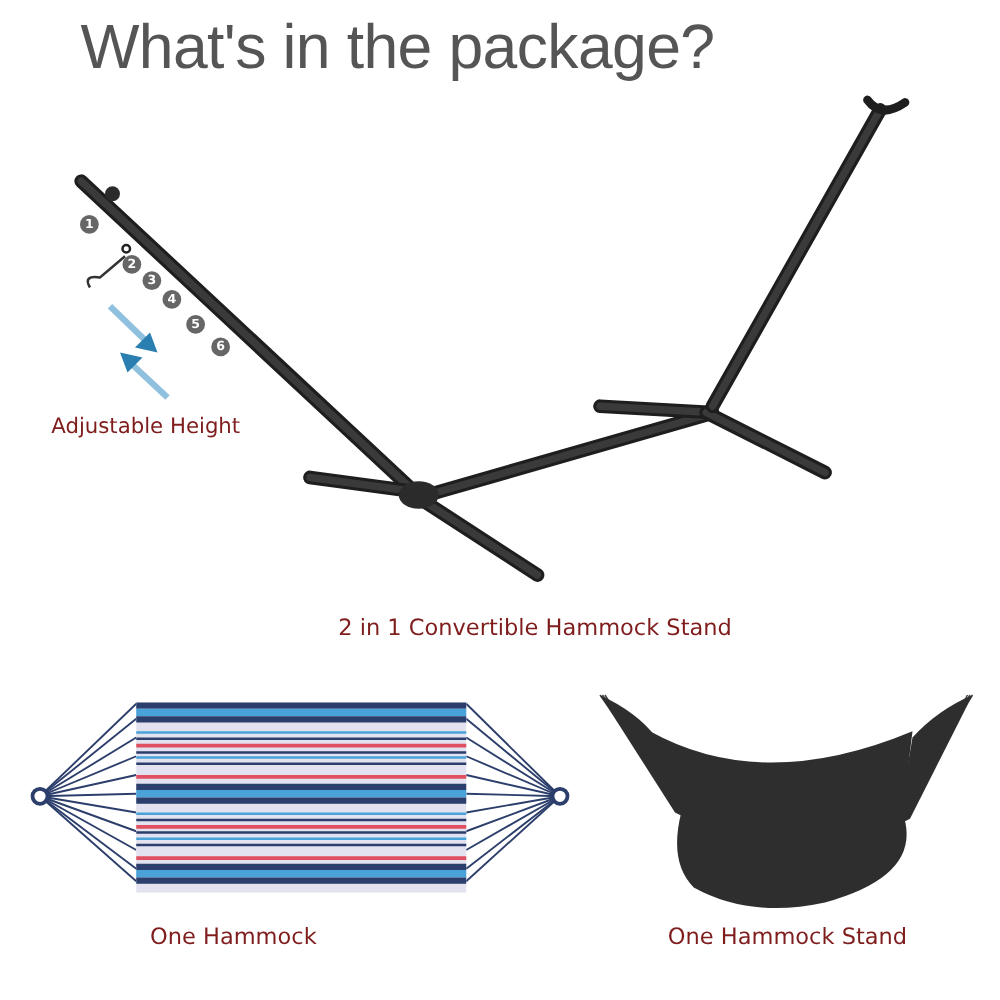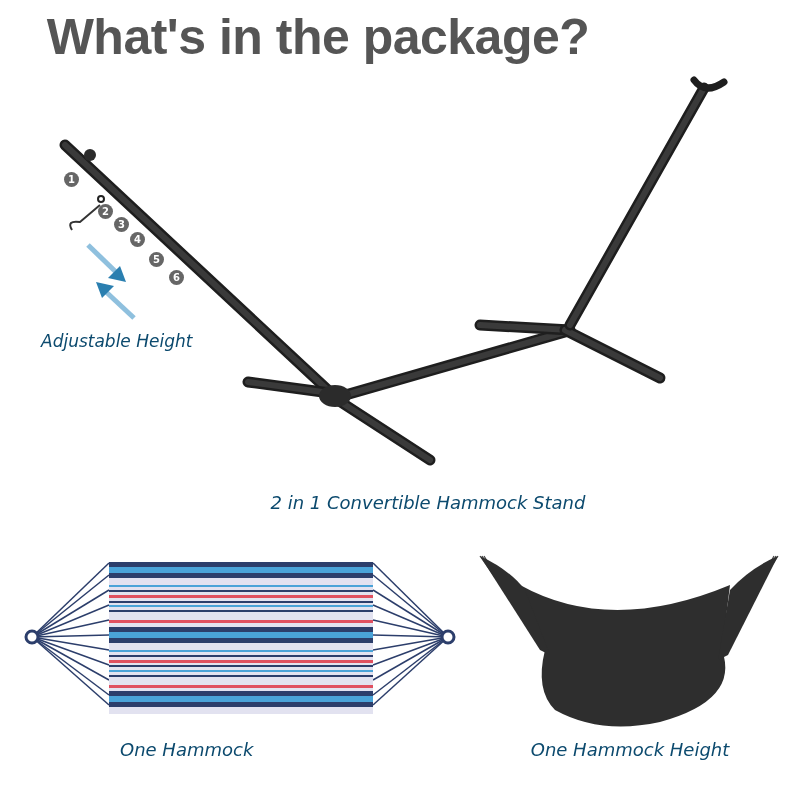--- a/index.html
+++ b/index.html
@@ -1,18 +1,18 @@
 <!DOCTYPE html>
 <html><head>
 <meta charset="utf-8">
 <style>
   html, body { margin: 0; padding: 0; background: #ffffff; }
   body { width: 800px; height: 800px; position: relative; overflow: hidden; font-family: "DejaVu Sans", sans-serif; }
-  .title { position: absolute; left: 0; top: 8px; width: 636px; text-align: center; font-family: "Liberation Sans", sans-serif; font-weight: bold; font-size: 50px; color: #555555; letter-spacing: -0.5px; }
-  .label { position: absolute; font-family: "DejaVu Sans", sans-serif; font-size: 18px; color: #0c4a6e; white-space: nowrap; font-style: italic; }
+  .title { position: absolute; left: 0; top: 8px; width: 636px; text-align: center; font-family: "Liberation Sans", sans-serif; font-weight: normal; font-size: 50px; color: #555555; letter-spacing: -0.5px; }
+  .label { position: absolute; font-family: "DejaVu Sans", sans-serif; font-size: 18px; color: #7f1d1d; white-space: nowrap; }
   #stand-label { left: 0; width: 800px; text-align: center; top: 492px; margin-left: 28px; }
   #adj-label { left: 41px; top: 331px; font-size: 17px; }
   #hammock-label { left: 120px; width: 240px; text-align: left; top: 739px; }
   #chair-label { left: 510px; width: 240px; text-align: center; top: 739px; }
   svg { position: absolute; left: 0; top: 0; }
   .num { position: absolute; width: 15px; height: 15px; border-radius: 50%; background: #666666; color: #fff; font-size: 10px; font-weight: bold; text-align: center; line-height: 15px; font-family: "DejaVu Sans", sans-serif; }
 </style>
 </head>
 <body>
 
@@ -126,13 +126,13 @@
 <div class="num" style="left:64px;top:172px;">1</div>
 <div class="num" style="left:98px;top:204px;">2</div>
 <div class="num" style="left:114px;top:217px;">3</div>
 <div class="num" style="left:130px;top:232px;">4</div>
 <div class="num" style="left:149px;top:252px;">5</div>
 <div class="num" style="left:169px;top:270px;">6</div>
 
 <div class="label" id="adj-label">Adjustable Height</div>
 <div class="label" id="stand-label">2 in 1 Convertible Hammock Stand</div>
 <div class="label" id="hammock-label">One Hammock</div>
-<div class="label" id="chair-label">One Hammock Height</div>
+<div class="label" id="chair-label">One Hammock Stand</div>
 
 </body></html>

